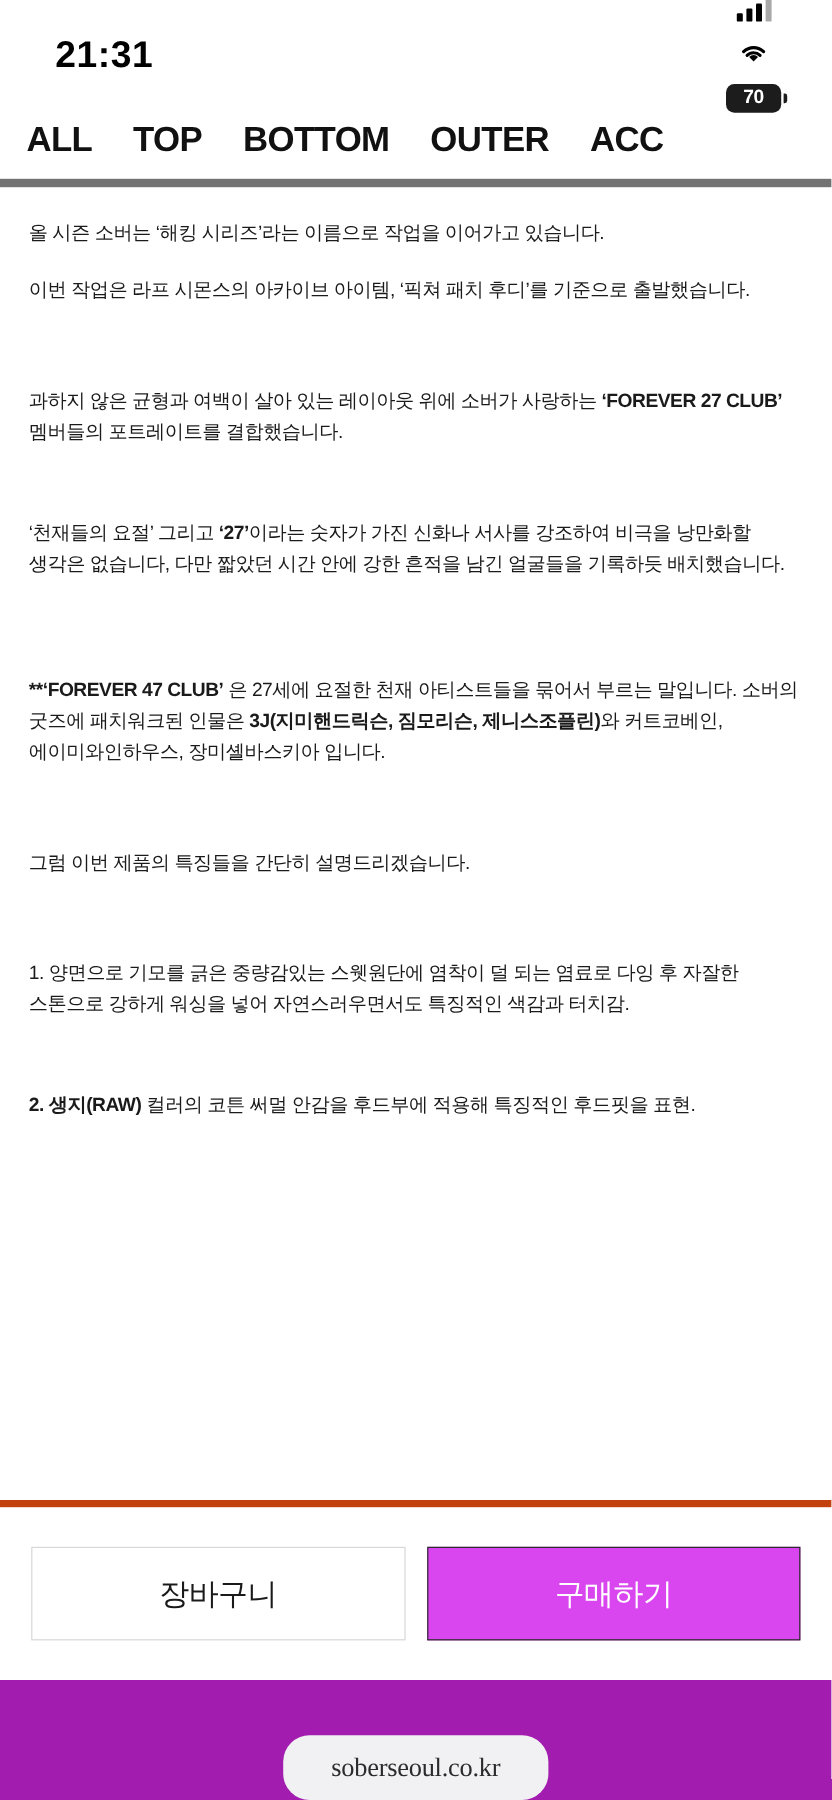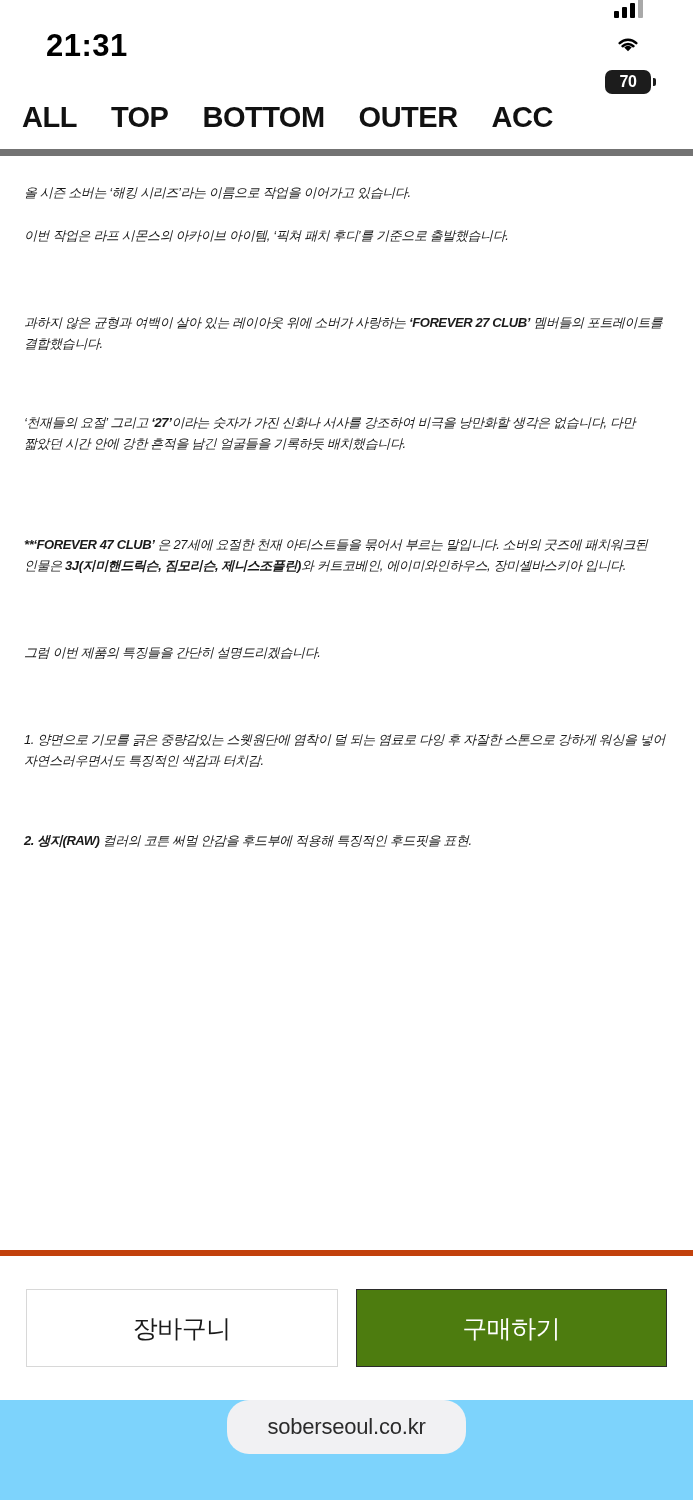--- a/index.html
+++ b/index.html
@@ -106,26 +106,25 @@
   }
 
   
   .content {
     flex: 1 1 auto;
     padding: 26px 24px 0 24px;
     overflow: hidden;
     position: relative;
   }
   .para {
-    font-size: 13px;
+    font-size: 16px;
     line-height: 1.62;
     color: #1a1a1a;
     letter-spacing: -0.4px;
     word-break: keep-all;
-    font-style: italic;
   }
   .gap-s { height: 22px; }
   .gap-l { height: 58px; }
   .gap-xl { height: 66px; }
   b { font-weight: bold; }
 
   
   .fade {
     position: absolute;
     left: 0; right: 0; bottom: 0;
@@ -153,32 +152,33 @@
     font-size: 25px;
     letter-spacing: -0.5px;
     cursor: pointer;
   }
   .btn-cart {
     background: #ffffff;
     border: 1px solid #d8d8d8;
     color: #1a1a1a;
   }
   .btn-buy {
-    background: #4d7c0f;
+    background: #d946ef;
     border: 1px solid #2b2b2b;
     color: #ffffff;
   }
 
   
   .urlbar {
     flex: 0 0 100px;
     display: flex;
-    align-items: flex-start;
+    align-items: flex-end;
     justify-content: center;
-    background: #7dd3fc;
+    background: #a21caf;
+    font-family: Liberation Serif, serif;
   }
   .urlpill {
     background: #f1f1f3;
     border-radius: 22px;
     padding: 14px 40px;
     font-size: 22px;
     color: #2b2b2b;
     letter-spacing: -0.2px;
   }
 </style>

